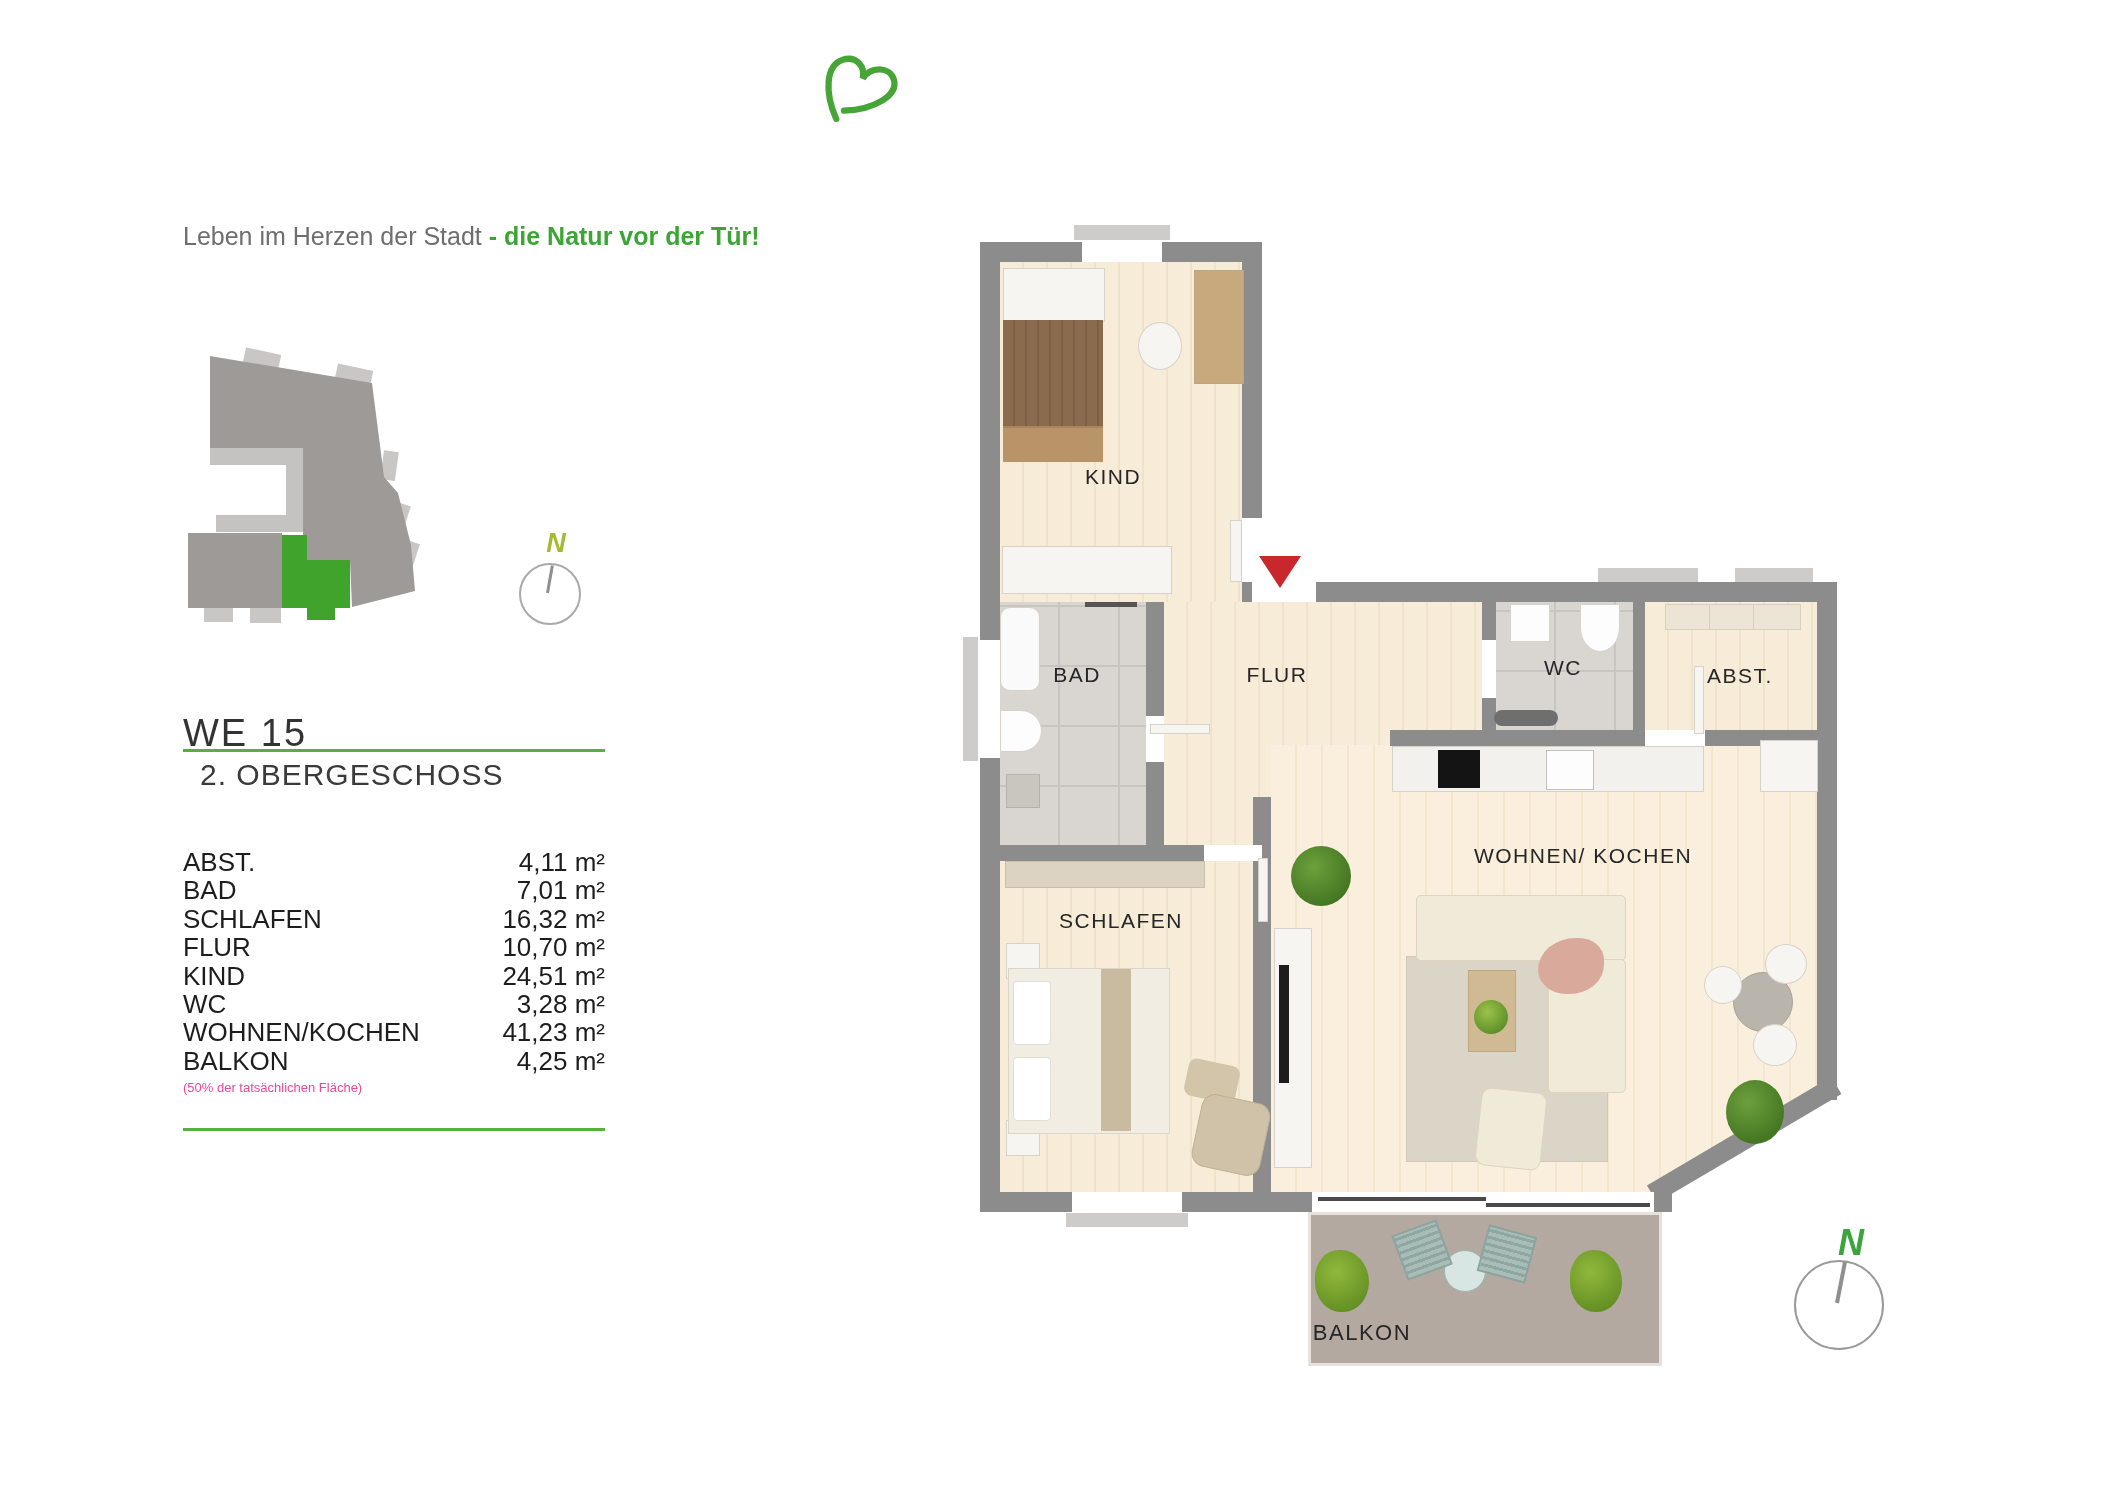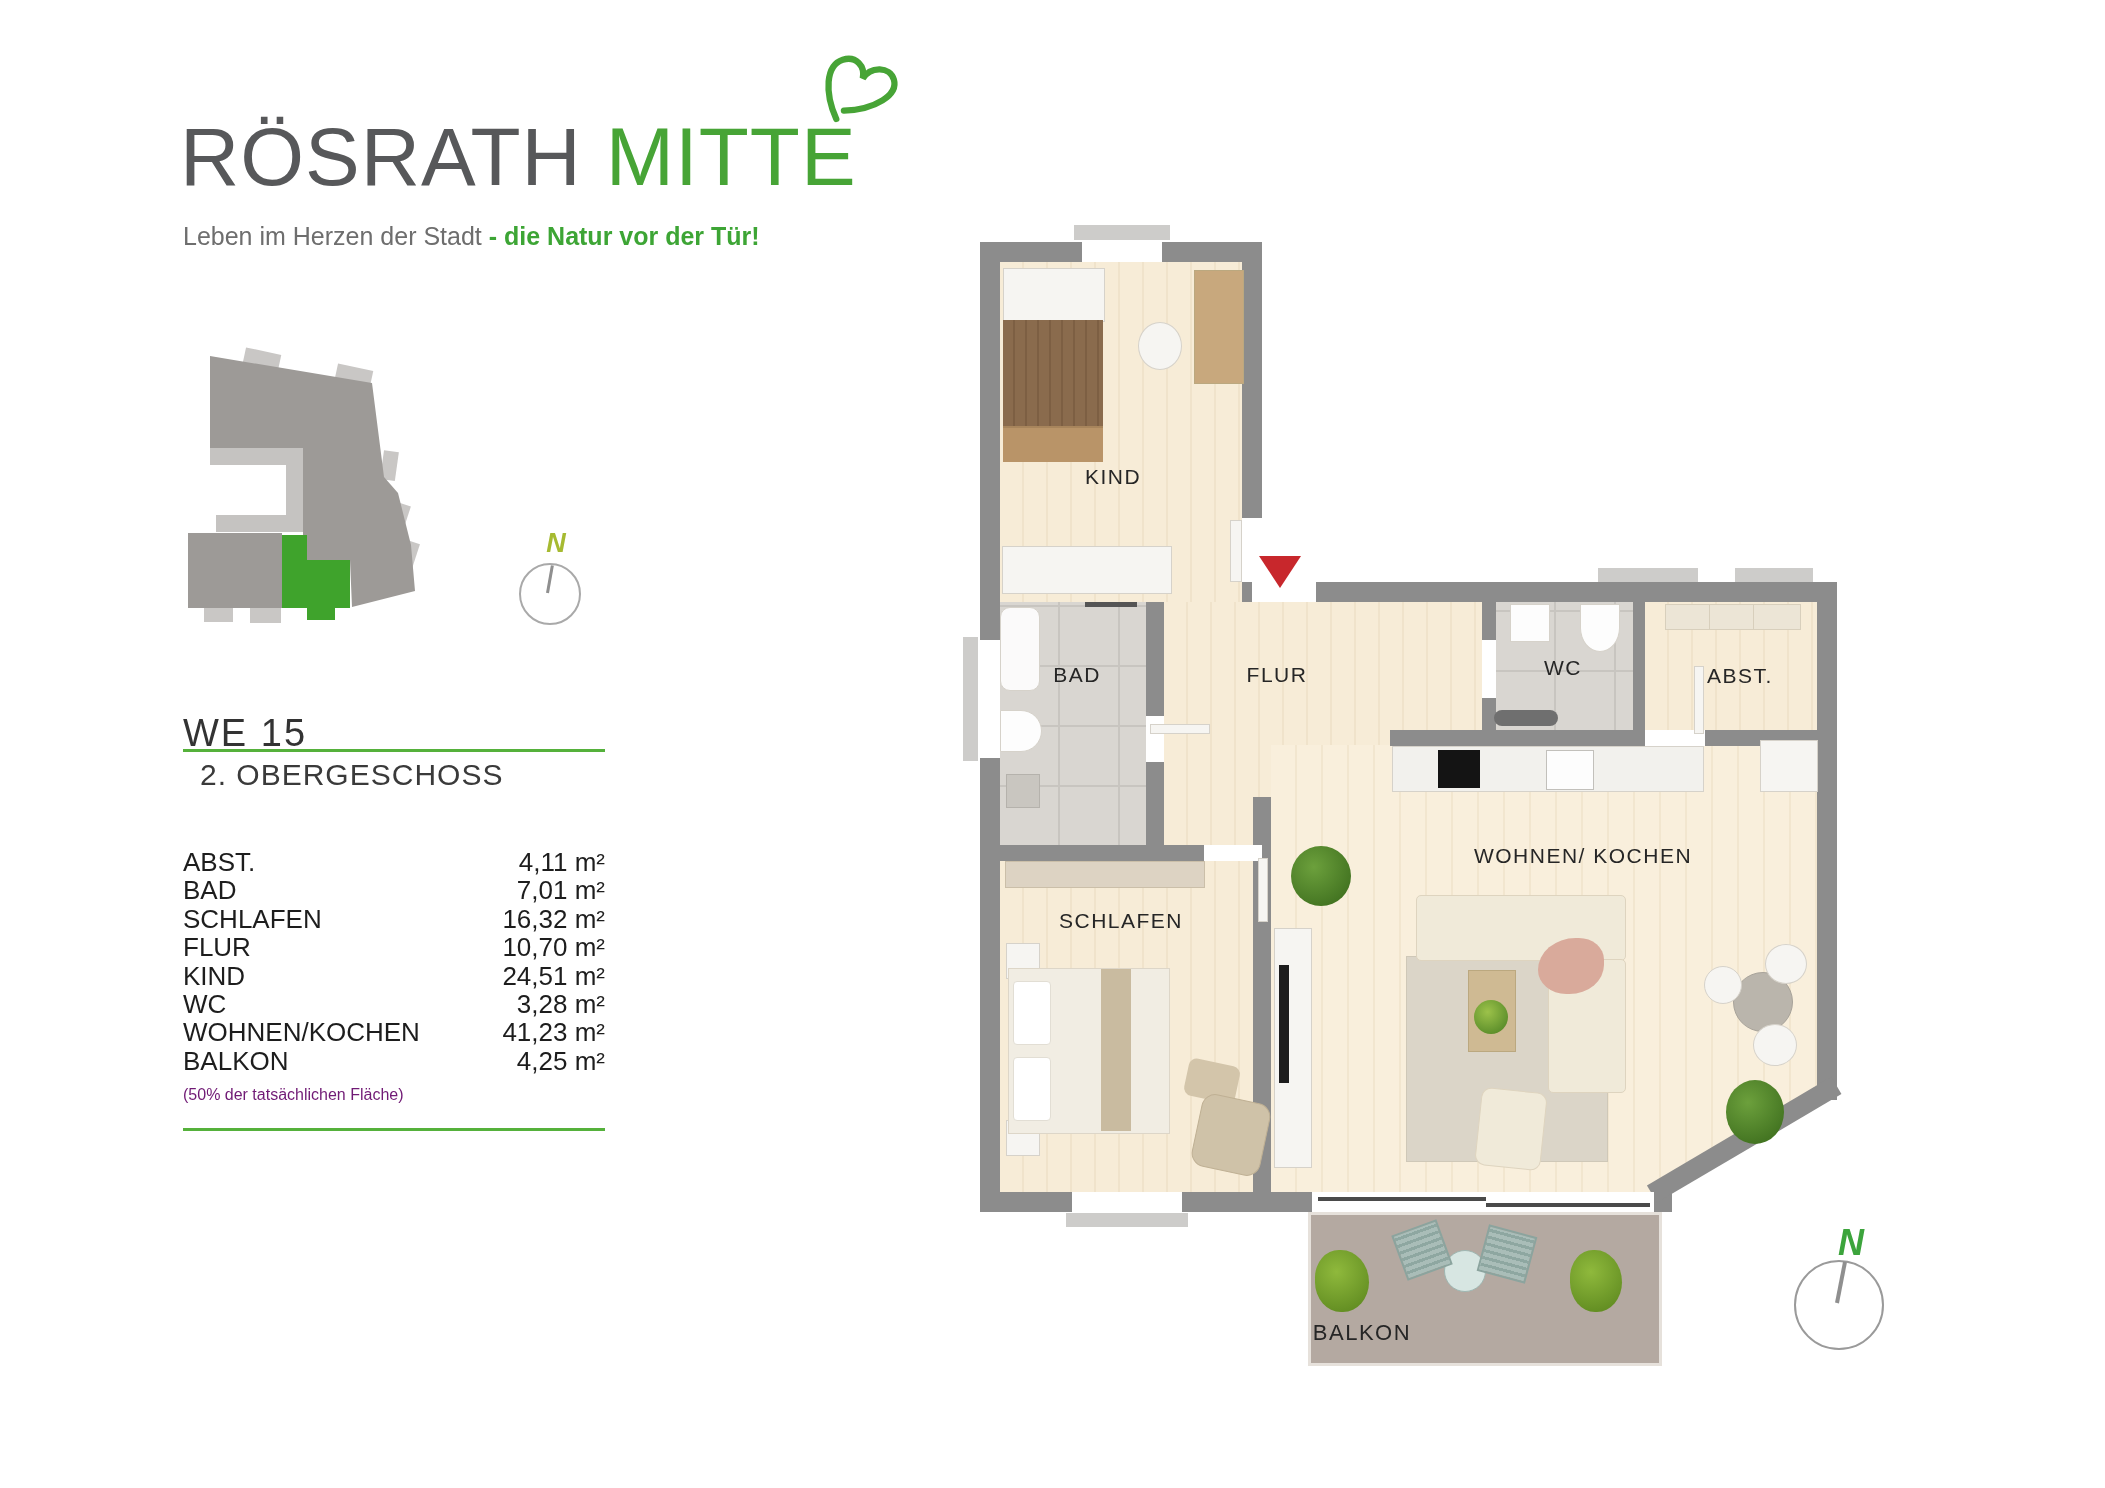--- a/index.html
+++ b/index.html
@@ -10,21 +10,21 @@
   .logo{position:absolute;left:180px;top:116px;font-size:82px;line-height:1;color:#57585a;
         letter-spacing:1px;white-space:nowrap;}
   .logo .green{color:var(--green,#47a436);}
   .tagline{position:absolute;left:183px;top:222px;font-size:25px;color:#6e6e6e;white-space:nowrap;}
   .tagline .green{color:#3da535;font-weight:bold;}
   .unit-id{position:absolute;left:183px;top:712px;font-size:38px;color:#333;letter-spacing:2px;}
   .rule{position:absolute;left:183px;width:422px;height:3px;background:#55b13b;}
   .unit-floor{position:absolute;left:200px;top:758px;font-size:30px;color:#3a3a3a;letter-spacing:1px;}
   .arealist{position:absolute;left:183px;top:848px;width:422px;}
   .arow{display:flex;justify-content:space-between;font-size:26px;line-height:28.4px;color:#1d1d1d;}
-  .anote{font-size:16px;color:#701a75;margin-top:11px;}
+  .anote{font-size:13px;color:#ec4899;margin-top:5px;}
   .total-row{position:absolute;left:183px;top:1140px;width:422px;display:flex;align-items:baseline;
              font-size:27px;font-weight:bold;color:#111;}
   .total-row .val{margin-left:auto;}
   .total-row .unit{margin-left:24px;}
   
   .compass-circle{position:absolute;border:2px solid #a9a9a9;border-radius:50%;background:#fff;}
   .needle{position:absolute;background:#8f8f8f;transform-origin:50% 100%;}
   .north{position:absolute;font-weight:bold;font-style:italic;transform:translateX(-50%);}
   
   .w{position:absolute;background:#8c8c8c;}
@@ -47,24 +47,20 @@
           color:#262626;white-space:nowrap;}
   .arrow-down{position:absolute;width:0;height:0;border-left:21px solid transparent;
               border-right:21px solid transparent;border-top:32px solid var(--red,#c8272c);}
   .doorline{position:absolute;background:#4a4a4a;}
 </style>
 </head>
 <body>
 
 <div class="page">
 
-  <div class="logo">
-    <span>RÖSRATH</span>
-    <span class="green">MITTE</span>
-  </div>
   <svg class="abs" style="left:816px;top:48px;width:84px;height:88px;transform:rotate(16deg);" viewBox="0 0 100 100">
     <path d="M34,88 C12,62 4,30 22,18 C36,9 50,18 51,33 C56,16 78,10 87,24 C97,40 76,64 40,76" fill="none" stroke="#47a436" stroke-width="7.5" stroke-linecap="round"></path>
   </svg>
   <div class="tagline">
     <span>Leben im Herzen der Stadt </span>
     <span class="green">- die Natur vor der Tür!</span>
   </div>
 
   <svg class="abs" style="left:140px;top:345px;width:300px;height:290px;" viewBox="0 0 300 290">
     <g fill="#c9c7c5">

